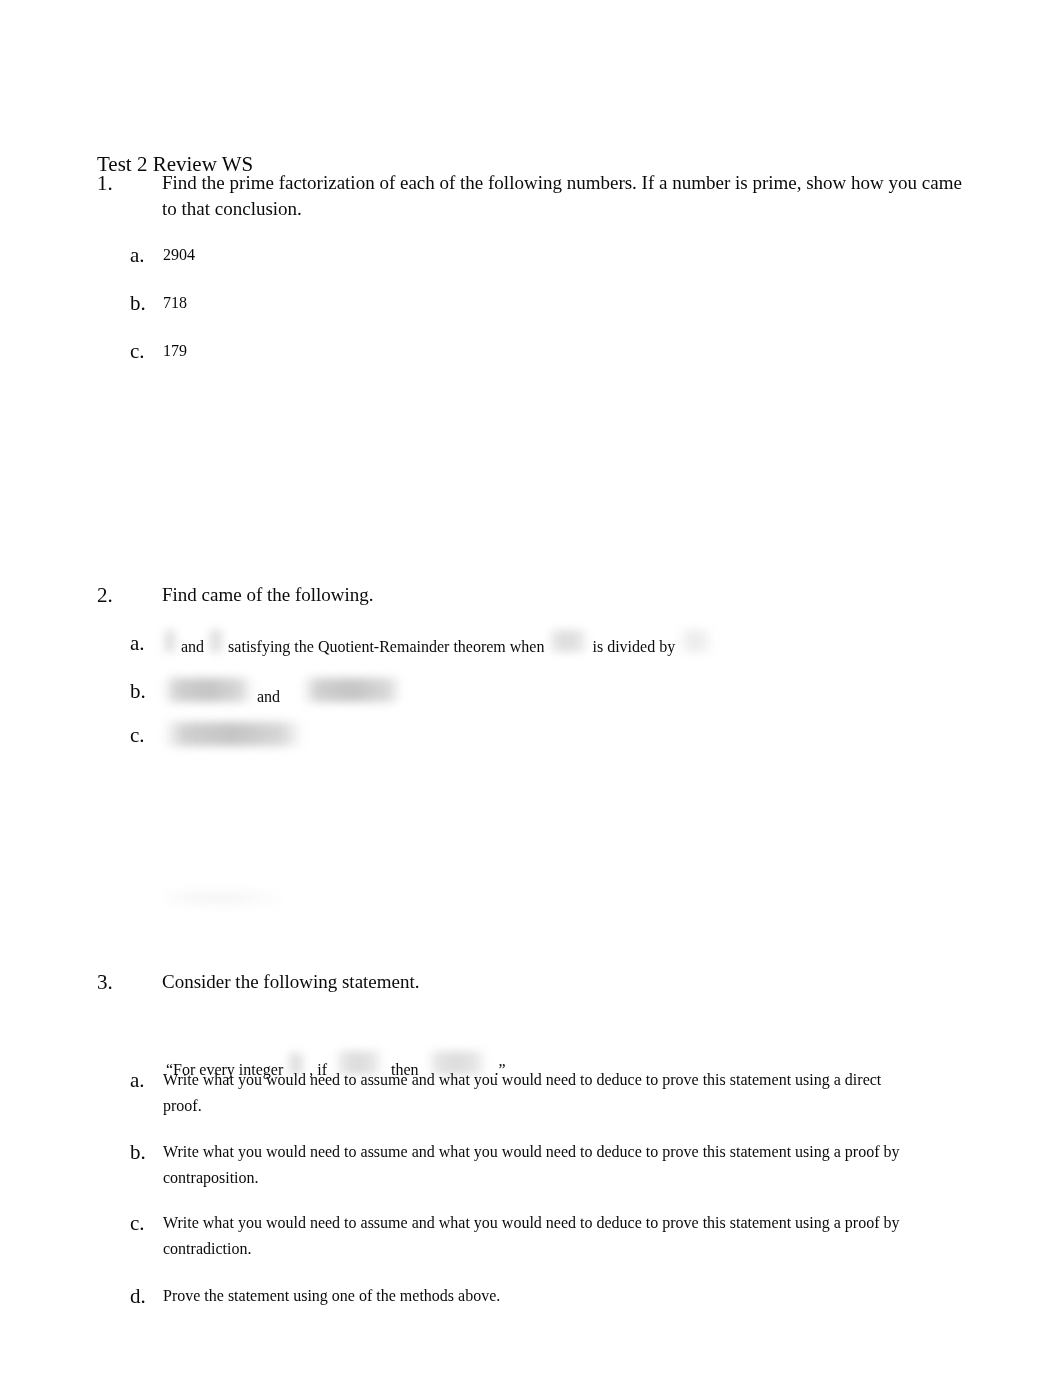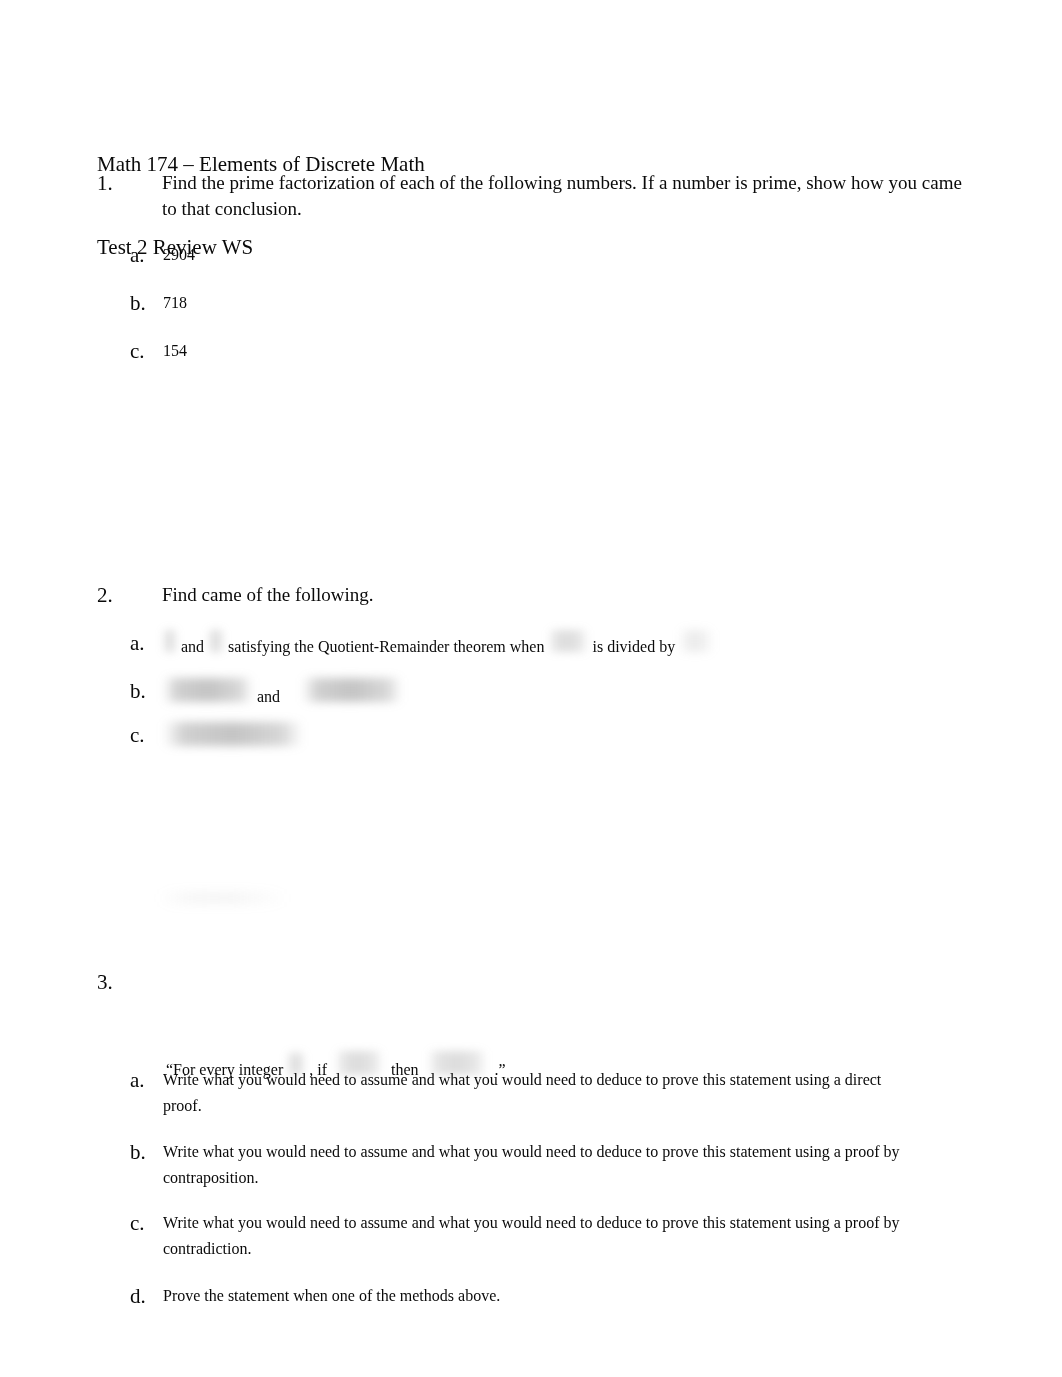--- a/index.html
+++ b/index.html
@@ -106,42 +106,41 @@
       rgba(150,150,150,0.00) 100%);
     filter: blur(6px);
   }
 </style>
 </head>
 <body>
 
 <div class="page">
 
   <div class="doc-header">
-    <span class="hline">Math 174 – Elements of Discrete Math</span>
     <span class="hline">Test 2 Review WS</span>
   </div>
 
   <div class="q" style="left:97px; top:170px; width:865px;">
     <span class="q-num">1.</span>
     <span class="q-body">Find the prime factorization of each of the following numbers.  If a number is prime, show how you came to that conclusion.</span>
   </div>
 
   <div class="sub" style="left:130px; top:242px; width:400px;">
     <span class="sub-letter">a.</span>
     <span class="sub-body">2904</span>
   </div>
 
   <div class="sub" style="left:130px; top:290px; width:400px;">
     <span class="sub-letter">b.</span>
     <span class="sub-body">718</span>
   </div>
 
   <div class="sub" style="left:130px; top:338px; width:400px;">
     <span class="sub-letter">c.</span>
-    <span class="sub-body">154</span>
+    <span class="sub-body">179</span>
   </div>
 
   <div class="q" style="left:97px; top:582px; width:865px;">
     <span class="q-num">2.</span>
     <span class="q-body">Find came of the following.</span>
   </div>
 
   <div class="sub" style="left:130px; top:630px; width:830px;">
     <span class="sub-letter">a.</span>
     <span class="sub-body"><span class="blur" style="width:14px;height:22px;"></span><span style="white-space: pre;"> and </span><span class="blur" style="width:16px;height:22px;"></span><span style="white-space: pre;"> satisfying the Quotient-Remainder theorem when </span><span class="blur" style="width:40px;height:22px;"></span><span style="white-space: pre;"> is divided by </span><span class="blur b-faint" style="width:34px;height:22px;"></span></span>
@@ -154,20 +153,21 @@
 
   <div class="sub" style="left:130px; top:722px; width:830px;">
     <span class="sub-letter">c.</span>
     <span class="sub-body"><span class="blur b-strong" style="width:140px;height:24px;"></span></span>
   </div>
 
   <div class="smudge" style="left:158px; top:893px; width:130px; height:10px;"></div>
 
   <div class="q" style="left:97px; top:969px; width:865px;">
     <span class="q-num">3.</span>
+    <span class="q-body">Consider the following statement.</span>
   </div>
 
   <div class="sub" style="left:162px; top:1051px; width:800px;">
     <span class="sub-body"><span style="white-space: pre;"> “For every integer </span><span class="blur" style="width:18px;height:22px;"></span><span style="white-space: pre;"> , if </span><span class="blur" style="width:48px;height:24px;margin:0 4px;"></span><span style="white-space: pre;"> then </span><span class="blur" style="width:60px;height:24px;margin:0 4px;"></span><span style="white-space: pre;"> .” </span></span>
   </div>
 
   <div class="sub" style="left:130px; top:1067px; width:790px;">
     <span class="sub-letter">a.</span>
     <span class="sub-body">Write what you would need to assume and what you would need to deduce to prove this statement using a direct proof.</span>
   </div>
@@ -177,16 +177,16 @@
     <span class="sub-body">Write what you would need to assume and what you would need to deduce to prove this statement using a proof by contraposition.</span>
   </div>
 
   <div class="sub" style="left:130px; top:1210px; width:790px;">
     <span class="sub-letter">c.</span>
     <span class="sub-body">Write what you would need to assume and what you would need to deduce to prove this statement using a proof by contradiction.</span>
   </div>
 
   <div class="sub" style="left:130px; top:1283px; width:790px;">
     <span class="sub-letter">d.</span>
-    <span class="sub-body">Prove the statement when one of the methods above.</span>
+    <span class="sub-body">Prove the statement using one of the methods above.</span>
   </div>
 
 </div>
 
 </body></html>

